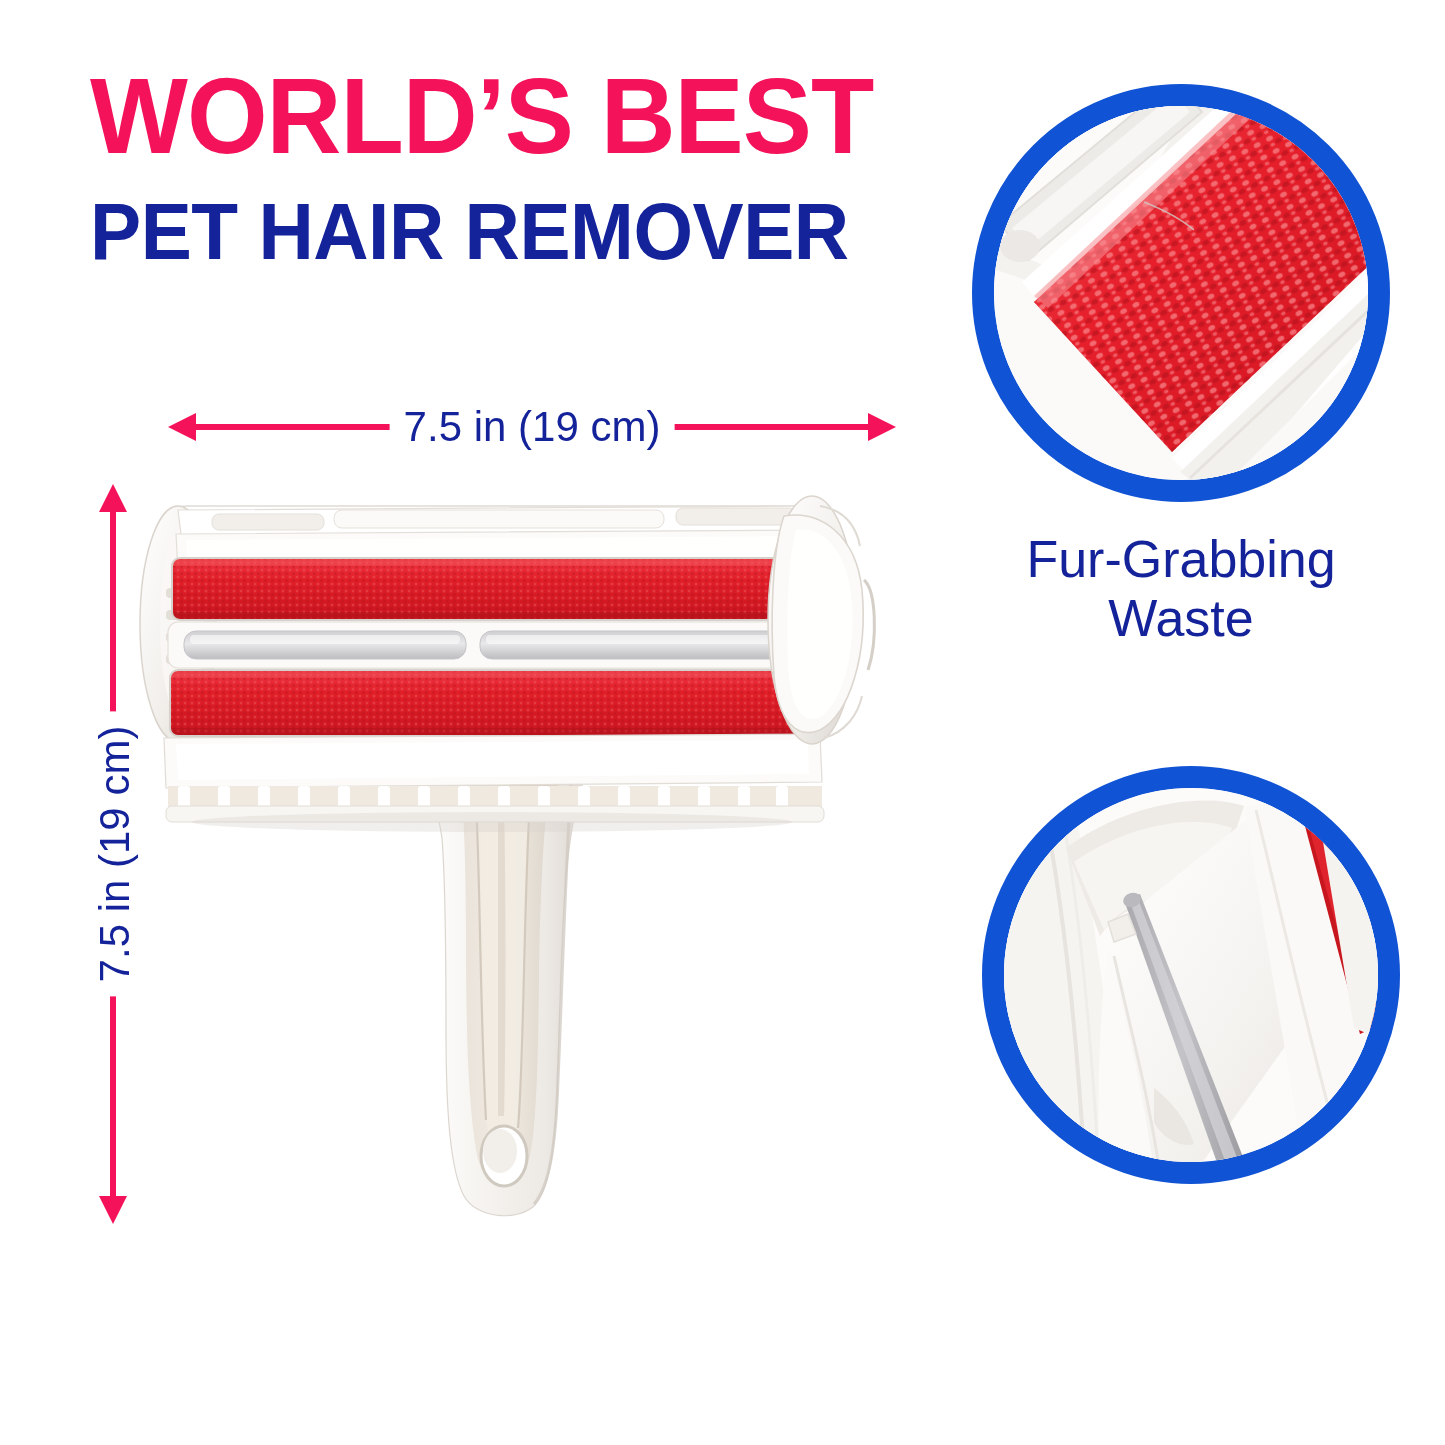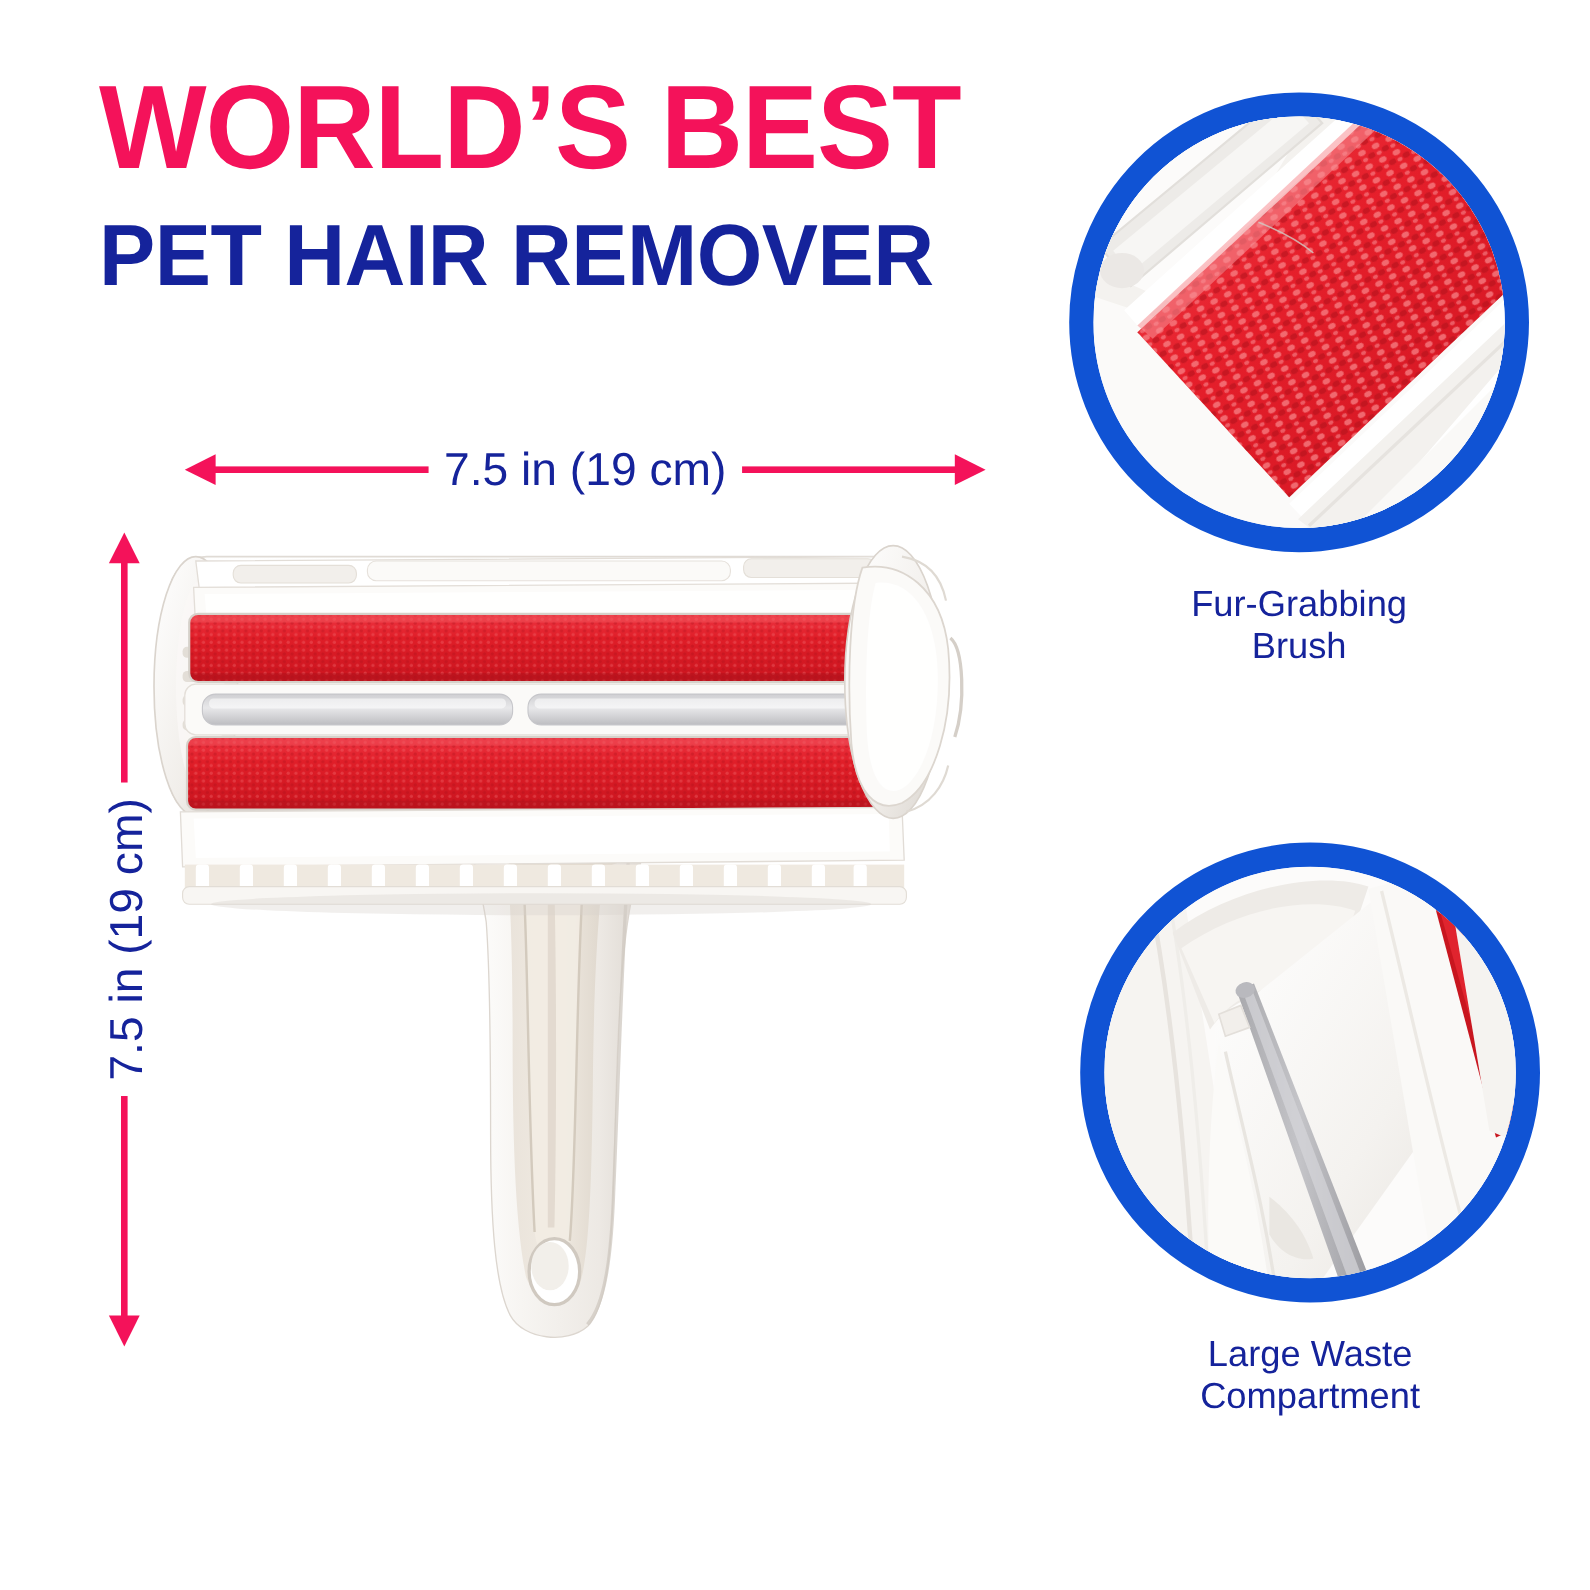--- a/index.html
+++ b/index.html
@@ -174,21 +174,21 @@
     position: relative;
     border-radius: 50%;
     overflow: hidden;
     box-sizing: border-box;
     border: 22px solid #1053D4;
     background: #ffffff;
   }
   .callout-circle svg { display:block; width:100%; height:100%; }
   .callout-caption {
     text-align: center;
-    font-size: 33px;
+    font-size: 52px;
     line-height: 1.14;
     color: #15239B;
     font-family: "Liberation Sans", sans-serif;
     margin-top: 28px;
   }
 
   #callout-brush { left: 972px; top: 84px; width: 418px; }
   #callout-brush .callout-circle { width: 418px; height: 418px; }
 
   #callout-waste { left: 982px; top: 766px; width: 418px; }
@@ -427,21 +427,21 @@
         <polygon points="200,410 432,178 470,240 260,430" fill="#FAF9F7"></polygon>
         <path d="M 196 372 L 424 158" stroke="#E6E3DF" stroke-width="3" fill="none"></path>
         <path d="M 246 422 L 452 216" stroke="#EAE7E3" stroke-width="3" fill="none"></path>
 
         <path d="M 150 96 C 170 104, 186 112, 200 124" stroke="#CFCAC4" stroke-width="1.4" fill="none" opacity="0.8"></path>
       </g>
     </svg>
   </div>
   <div class="callout-caption">
     <div>Fur-Grabbing</div>
-    <div>Brush</div>
+    <div>Waste</div>
   </div>
 </div>
 
 <div id="callout-waste" class="callout">
   <div class="callout-circle">
     <svg viewBox="0 0 374 374" xmlns="http://www.w3.org/2000/svg">
       <defs>
         <linearGradient id="c2wall" x1="0" y1="0" x2="1" y2="1">
           <stop offset="0%" stop-color="#FFFFFF"></stop>
           <stop offset="60%" stop-color="#F4F2EF"></stop>
@@ -487,17 +487,13 @@
 
         <polygon points="292,4 308,0 378,236 356,246" fill="#C8161F"></polygon>
         <polygon points="296,8 304,5 370,232 360,236" fill="#E0242E"></polygon>
 
         <polygon points="310,0 374,0 374,250 350,240" fill="#F5F3F0"></polygon>
 
         <polygon points="222,400 248,392 262,400" fill="#DFDCD7" opacity="0.6"></polygon>
       </g>
     </svg>
   </div>
-  <div class="callout-caption">
-    <div>Large Waste</div>
-    <div>Compartment</div>
-  </div>
 </div>
 
 </body></html>

